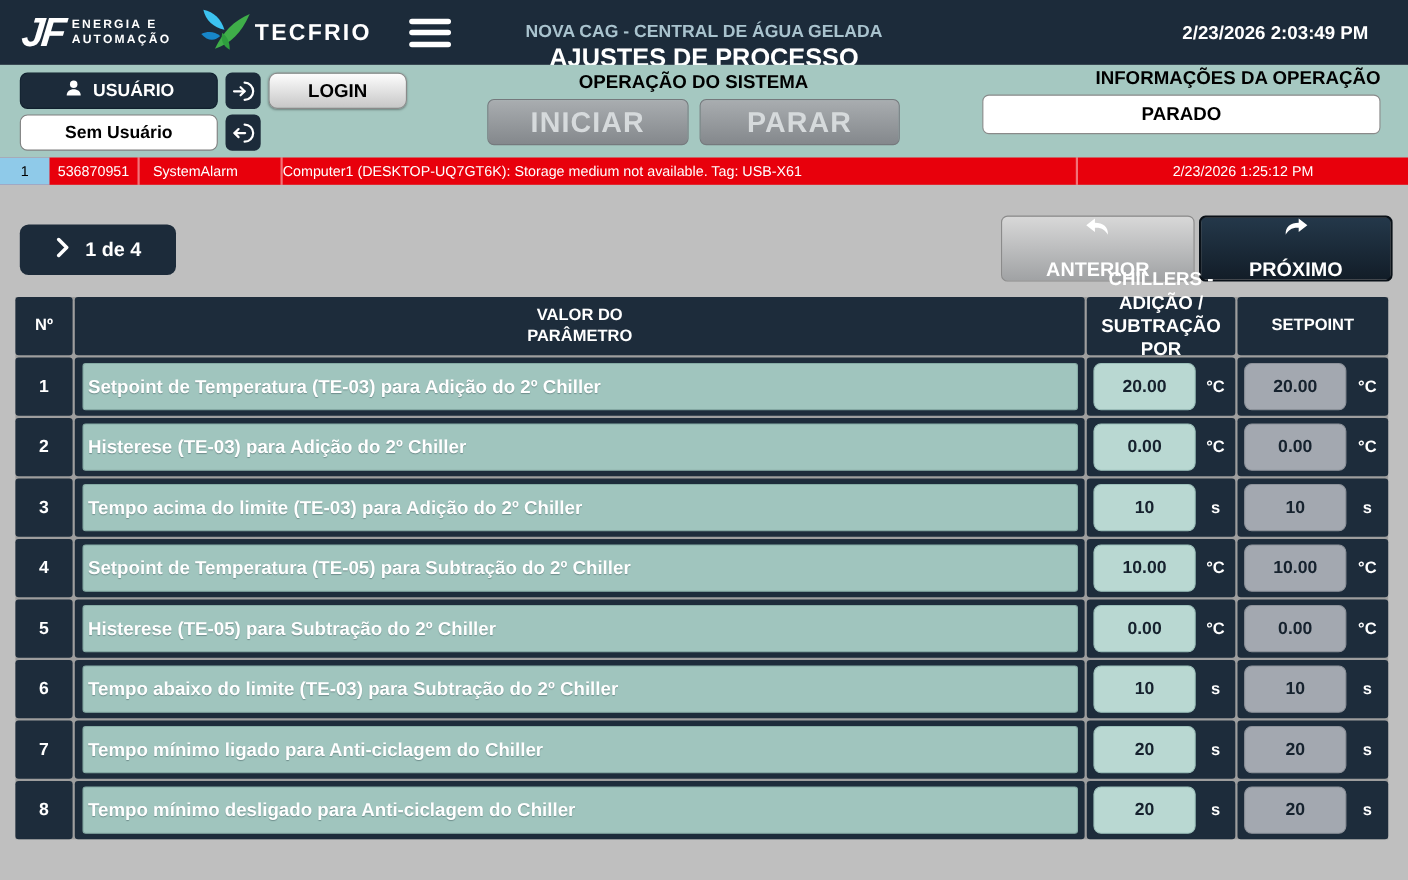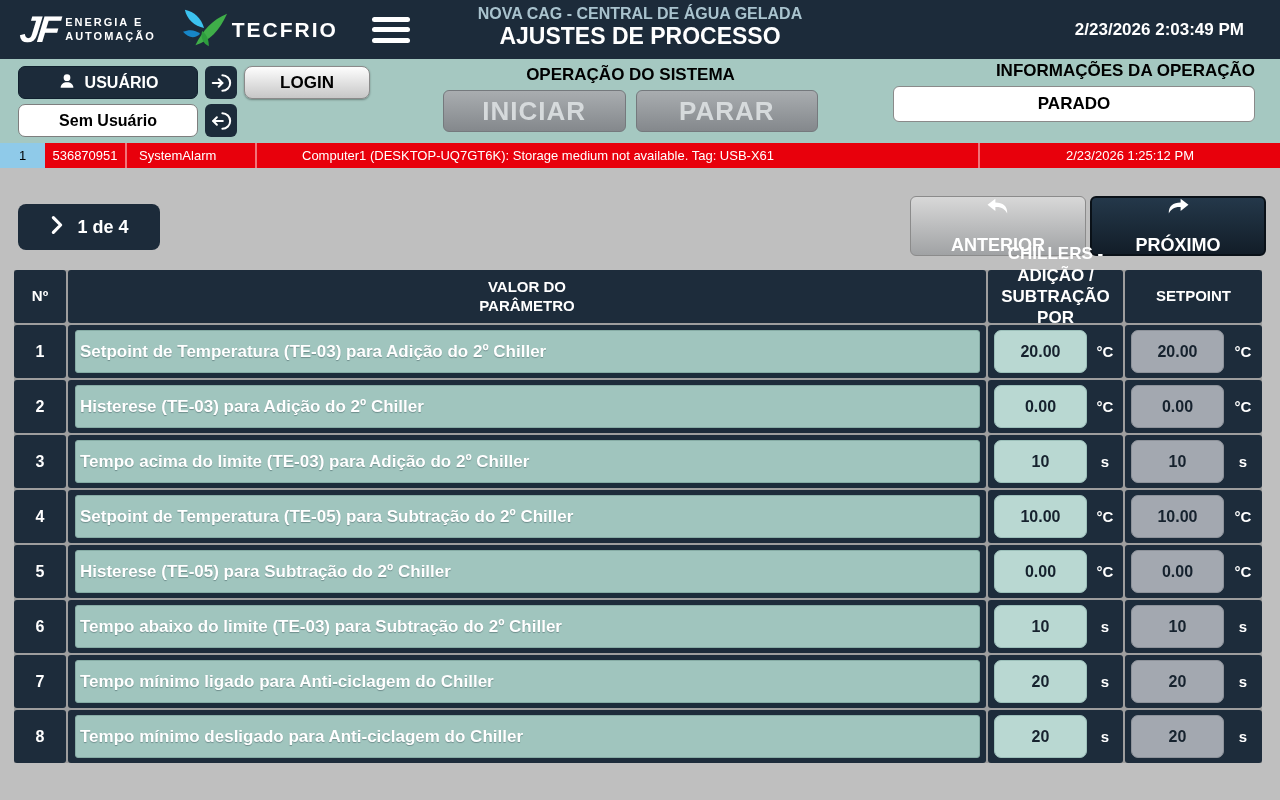--- a/index.html
+++ b/index.html
@@ -11,21 +11,21 @@
   .topbar { height:59px; background:#1c2b3a; display:flex; align-items:center; padding:0 20px; position:relative; }
   .brand { display:flex; align-items:center; gap:26px; }
   .jf-logo { display:flex; align-items:center; gap:8px; color:#fff; }
   .jf-mark { font-style:italic; font-weight:800; font-size:37px; letter-spacing:-3px; transform:skewX(-6deg); }
   .jf-lines { font-size:11px; font-weight:bold; letter-spacing:2px; line-height:1.25; }
   .tecfrio { display:flex; align-items:center; gap:4px; }
   .tecfrio-text { color:#fff; font-weight:bold; font-size:21px; letter-spacing:2px; }
   .hamburger { width:38px; height:26px; display:flex; flex-direction:column; justify-content:space-between; cursor:pointer; margin-left:8px; }
   .hamburger span { display:block; height:5px; background:#fff; border-radius:3px; }
   .title-block { position:absolute; left:50%; top:5px; transform:translateX(-50%); text-align:center; width:520px; }
-  .subtitle { color:#a9c3ce; font-weight:bold; font-size:16px; }
+  .subtitle { color:#a9c3ce; font-weight:bold; font-size:16px;margin-top:16px; }
   .main-title { color:#fff; font-weight:bold; font-size:23px; line-height:1.1; margin-top:1px; }
   .datetime { margin-left:auto; color:#fff; font-weight:bold; font-size:17px; padding-right:16px; }
 
   
   .control-band { height:84px; background:#a5c8c1; position:relative; }
   .user-panel { position:absolute; left:18px; top:7px; display:grid;
     grid-template-columns:180px 32px 126px; grid-template-rows:33px 33px; gap:5px 7px; }
   .navy-btn { background:#1c2b3a; border:1px solid #10202e; border-radius:7px; color:#fff;
     font-weight:bold; font-size:16px; display:flex; align-items:center; justify-content:center; gap:9px; cursor:pointer; }
   .user-display { background:#fff; border:1px solid #7e7e7e; border-radius:7px; color:#000;
@@ -42,21 +42,21 @@
   .info-panel { position:absolute; left:893px; width:362px; top:2px; text-align:right; }
   .status-display { height:36px; margin-top:5px; background:#fff; border:1px solid #8a8a8a; border-radius:6px;
     color:#000; font-weight:bold; font-size:17px; display:flex; align-items:center; justify-content:center; }
 
   
   .alarm-bar { height:25px; background:#e8000c; display:flex; color:#fff; font-size:13px; cursor:pointer; }
   .alarm-bar > div { display:flex; align-items:center; }
   .a-num { width:45px; background:#8fcae9; color:#000; justify-content:center; }
   .a-id { width:82px; justify-content:center; border-right:2px solid rgba(255,255,255,0.45); }
   .a-type { width:130px; padding-left:12px; border-right:2px solid rgba(255,255,255,0.45); }
-  .a-msg { flex:1; padding-left:45px; border-right:2px solid rgba(255,255,255,0.45); }
+  .a-msg { flex:1; border-right:2px solid rgba(255,255,255,0.45); }
   .a-time { width:300px; justify-content:center; }
 
   
   .content { padding:0 14px; }
   .content-top { margin-top:28px; display:flex; justify-content:space-between; align-items:flex-start; }
   .page-badge { margin-top:8px; margin-left:4px; width:142px; height:46px; background:#1c2b3a;
     border-radius:8px; color:#fff; font-weight:bold; font-size:18px;
     display:flex; align-items:center; justify-content:center; gap:12px; cursor:pointer; }
   .nav-buttons { display:flex; gap:4px; }
   .nav-btn { width:176px; height:60px; border-radius:6px; display:flex; flex-direction:column;

